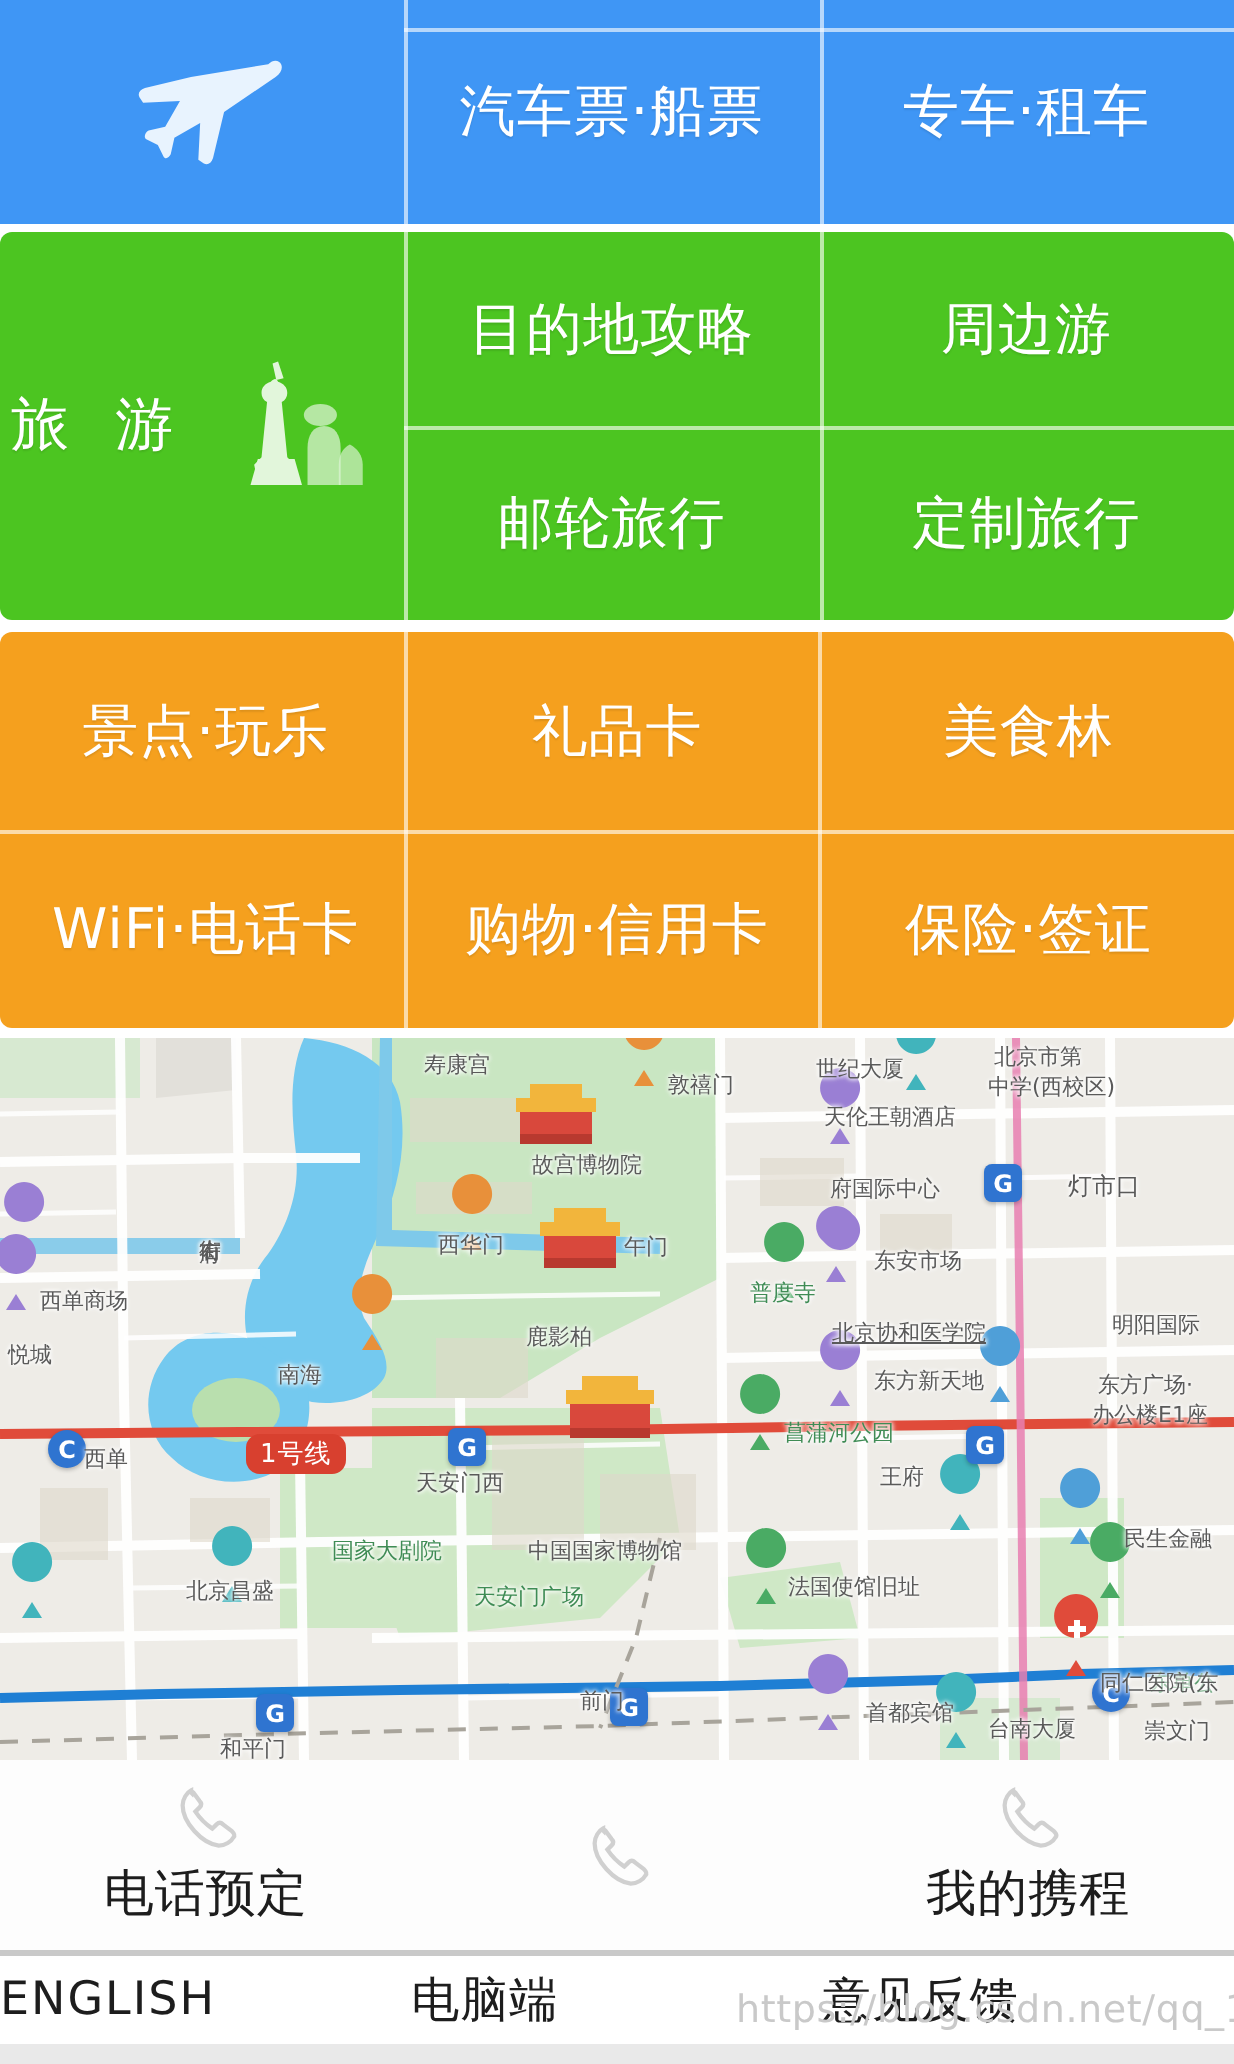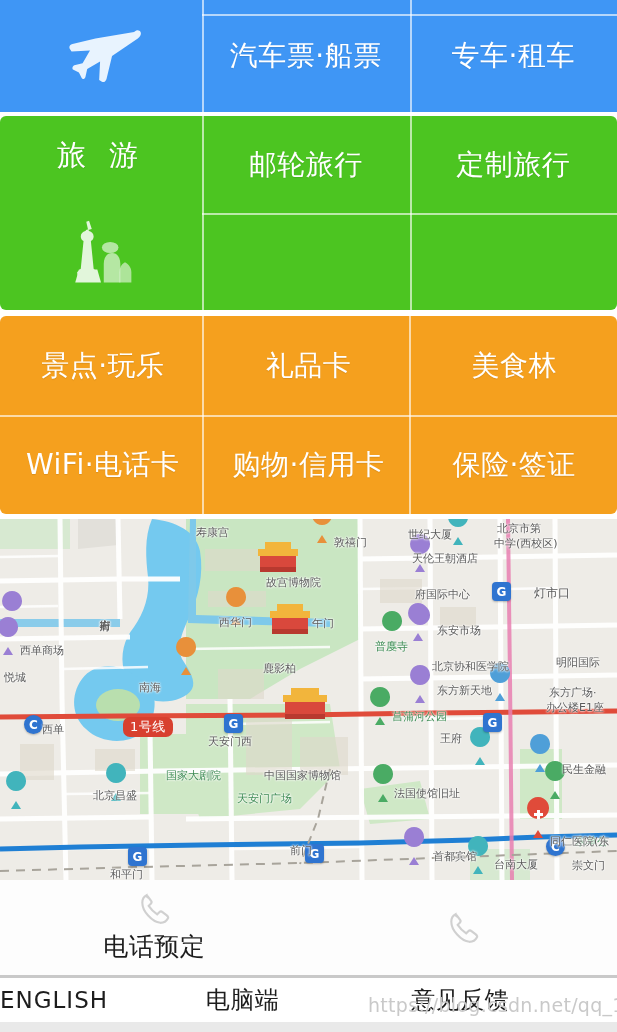--- a/index.html
+++ b/index.html
@@ -16,21 +16,21 @@
 
   .sec-blue  { top: 0;   height: 112px; background: #3f96f5; }
   .sec-green { top: 116px; height: 194px; background: #4cc521; border-radius: 6px; }
   .sec-orange{ top: 316px; height: 198px; background: #f5a01e; border-radius: 6px; }
 
   .grid-wrap { position: absolute; inset: 0; display: flex; }
 
   
   .lead-col {
     width: 202px; flex: 0 0 202px;
-    display: flex; flex-direction: column;
+    display: flex; 
     align-items: center; justify-content: center;
     position: relative;
   }
   .lead-col.split { justify-content: space-around; }
   .lead-label {
     color: #ffffff; font-size: 29px; letter-spacing: 7px;
     text-shadow: 0 1px 1px rgba(0,0,0,.10);
   }
   .lead-icon { width: 92px; height: 74px; opacity: .93; }
 
@@ -174,20 +174,26 @@
             <path d="M34 6l2 9 4-1-3-9z"></path>
             <path d="M33 16c-3 1-5 3-5 6 0 2 1 4 3 5l-3 30-4 4 1 5h20l1-5-4-4-3-30c2-1 3-3 3-5 0-3-2-5-5-6-1-2-2-2-4 0z"></path>
             <path d="M26 58h20l4 14H22z"></path>
             <ellipse cx="60" cy="34" rx="9" ry="6" opacity=".7"></ellipse>
             <path d="M62 40c6 0 9 5 9 12v20h-18V52c0-7 3-12 9-12z" opacity=".7"></path>
             <path d="M76 50c4 2 7 6 7 11v11H70V61c0-5 2-9 6-11z" opacity=".65"></path>
           </g>
         </svg>
       </div>
       <div class="cells-col">
+        <div class="cell h-half">
+          <span>目的地攻略</span>
+        </div>
+        <div class="cell h-half">
+          <span>周边游</span>
+        </div>
         <div class="cell h-half">
           <span>邮轮旅行</span>
         </div>
         <div class="cell h-half">
           <span>定制旅行</span>
         </div>
         <div class="vline" style="left:0;"></div>
         <div class="vline" style="left:50%;"></div>
         <div class="hline" style="top:50%;"></div>
       </div>
@@ -368,35 +374,35 @@
 
     <div class="metro-badge l1" style="left:224px; top:195px;">G</div>
     <div class="metro-badge l2" style="left:24px; top:196px;">C</div>
     <div class="metro-badge l1" style="left:483px; top:194px;">G</div>
     <div class="metro-badge l1" style="left:128px; top:328px;">G</div>
     <div class="metro-badge l1" style="left:305px; top:325px;">G</div>
     <div class="metro-badge l2" style="left:546px; top:318px;">C</div>
     <div class="metro-badge l1" style="left:492px; top:63px;">G</div>
 
     <div id="map-labels">
-        <div class="map-label" style="left: 196px; top: 6px;">寿康宫</div>
+        <div class="map-label" style="left: 212px; top: 6px;">寿康宫</div>
         <div class="map-label" style="left: 334px; top: 16px;">敦禧门</div>
         <div class="map-label" style="left: 408px; top: 8px;">世纪大厦</div>
         <div class="map-label" style="left: 497px; top: 2px;">北京市第</div>
         <div class="map-label" style="left: 494px; top: 17px;">中学(西校区)</div>
         <div class="map-label" style="left: 412px; top: 32px;">天伦王朝酒店</div>
         <div class="map-label" style="left: 266px; top: 56px;">故宫博物院</div>
         <div class="map-label" style="left: 415px; top: 68px;">府国际中心</div>
         <div class="map-label big" style="left: 502px; top: 66px;">灯市口</div>
         <div class="map-label" style="left: 219px; top: 96px;">西华门</div>
         <div class="map-label" style="left: 312px; top: 97px;">午门</div>
         <div class="map-label" style="left: 437px; top: 104px;">东安市场</div>
         <div class="map-label green" style="left: 375px; top: 120px;">普度寺</div>
         <div class="map-label" style="left: 263px; top: 142px;">鹿影柏</div>
-        <div class="map-label" style="left: 432px; top: 140px;">北京协和医学院</div>
+        <div class="map-label" style="left: 416px; top: 140px; text-decoration: underline;">北京协和医学院</div>
         <div class="map-label" style="left: 437px; top: 164px;">东方新天地</div>
         <div class="map-label" style="left: 556px; top: 136px;">明阳国际</div>
         <div class="map-label" style="left: 549px; top: 166px;">东方广场·</div>
         <div class="map-label" style="left: 546px; top: 181px;">办公楼E1座</div>
         <div class="map-label green" style="left: 392px; top: 190px;">菖蒲河公园</div>
         <div class="map-label" style="left: 20px; top: 124px;">西单商场</div>
         <div class="map-label" style="left: 4px; top: 151px;">悦城</div>
         <div class="map-label vert" style="left: 96px; top: 92px;">府右街</div>
         <div class="map-label" style="left: 139px; top: 161px;">南海</div>
         <div class="map-label" style="left: 42px; top: 203px;">西单</div>
@@ -424,20 +430,26 @@
       <svg class="phone-icon" viewBox="0 0 32 32">
         <path d="M9 3c-2 1-4 4-4 7 0 8 9 18 17 19 3 0 6-2 7-4 1-1 0-2-1-3l-4-3c-1-1-2-1-3 0l-2 2c-3-2-6-5-8-8l2-2c1-1 1-2 0-3l-3-4c-1-1-2-1-1 0z" fill="none" stroke="#9a9a9a" stroke-width="2"></path>
       </svg>
       <span class="fcell-label">电话预定</span>
     </div>
     <div class="fcell">
       <svg class="phone-icon" viewBox="0 0 32 32">
         <path d="M9 3c-2 1-4 4-4 7 0 8 9 18 17 19 3 0 6-2 7-4 1-1 0-2-1-3l-4-3c-1-1-2-1-3 0l-2 2c-3-2-6-5-8-8l2-2c1-1 1-2 0-3l-3-4c-1-1-2-1-1 0z" fill="none" stroke="#9a9a9a" stroke-width="2"></path>
       </svg>
     </div>
+    <div class="fcell">
+      <svg class="phone-icon" viewBox="0 0 32 32">
+        <path d="M9 3c-2 1-4 4-4 7 0 8 9 18 17 19 3 0 6-2 7-4 1-1 0-2-1-3l-4-3c-1-1-2-1-3 0l-2 2c-3-2-6-5-8-8l2-2c1-1 1-2 0-3l-3-4c-1-1-2-1-1 0z" fill="none" stroke="#9a9a9a" stroke-width="2"></path>
+      </svg>
+      <span class="fcell-label">我的携程</span>
+    </div>
   </div>
 
   <div class="footer-div"></div>
 
   <div class="footer-bot">
     <div class="fcell2">
       <span class="fcell2-label en">ENGLISH</span>
     </div>
     <div class="fcell2">
       <span class="fcell2-label">电脑端</span>

